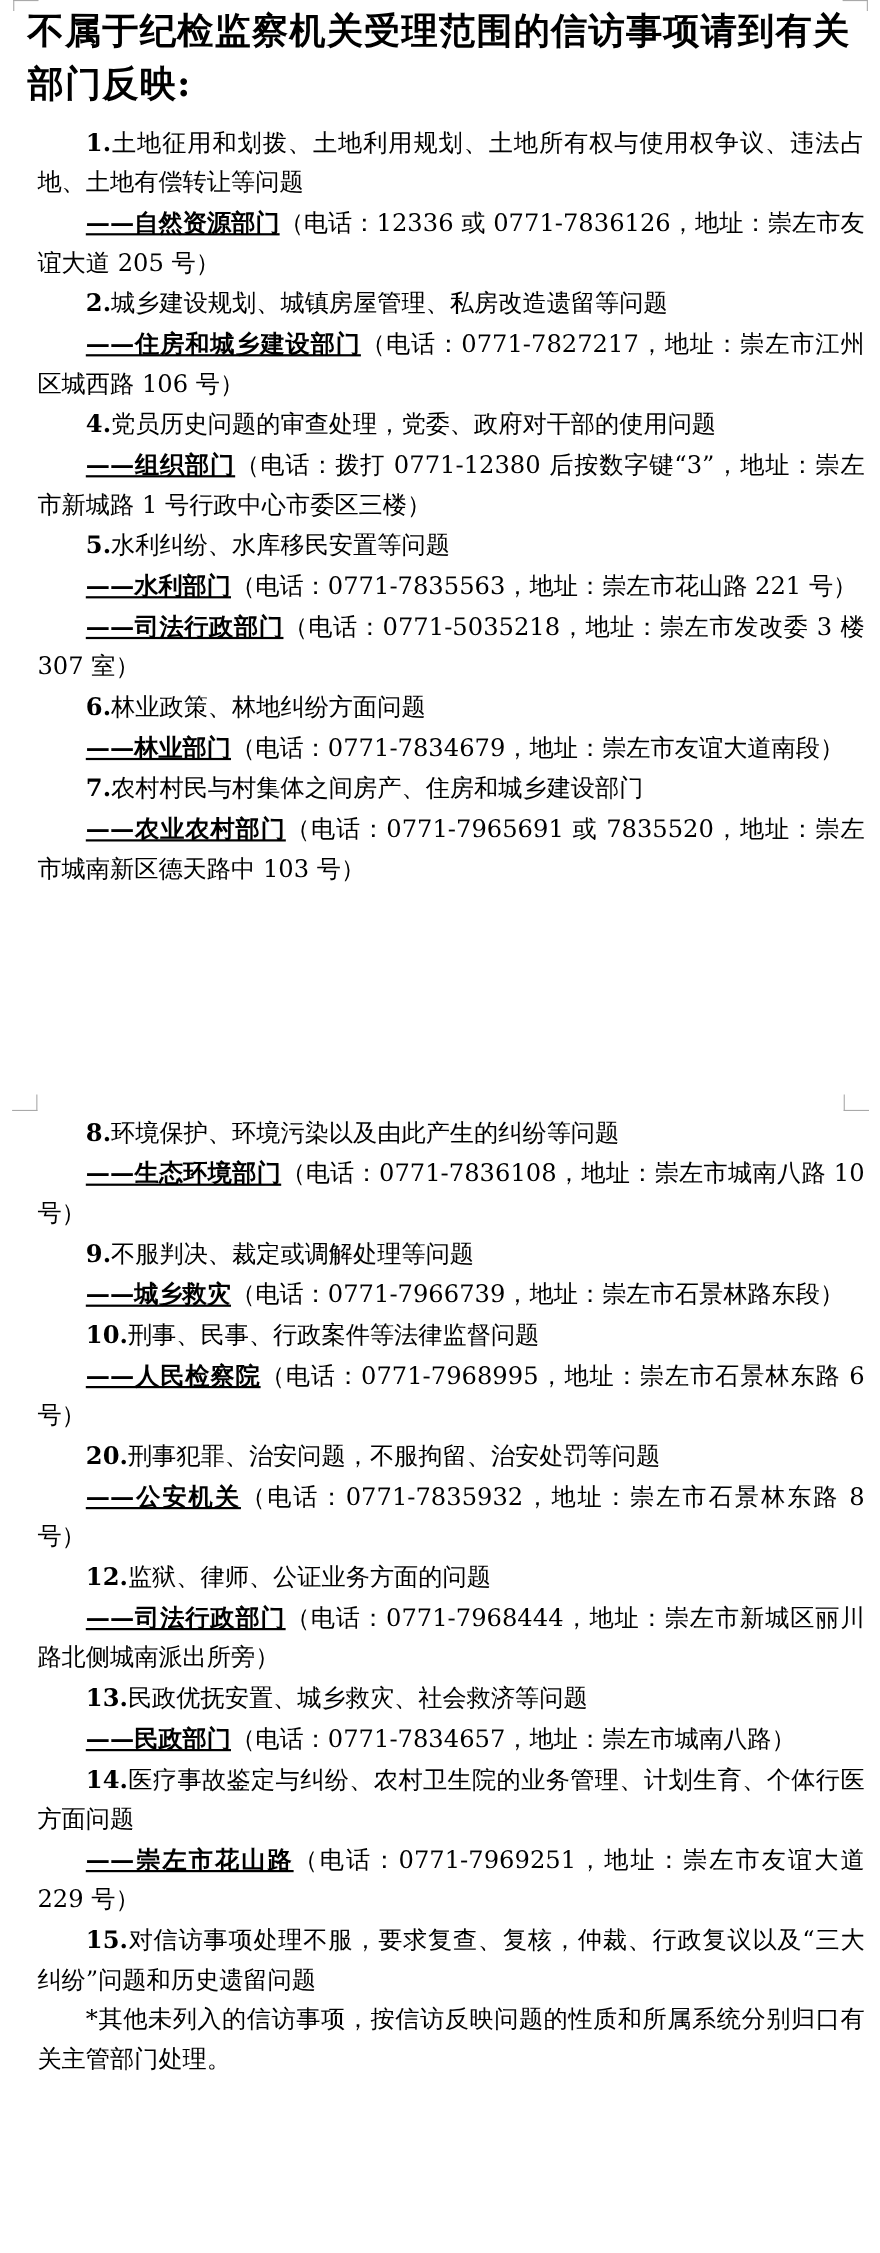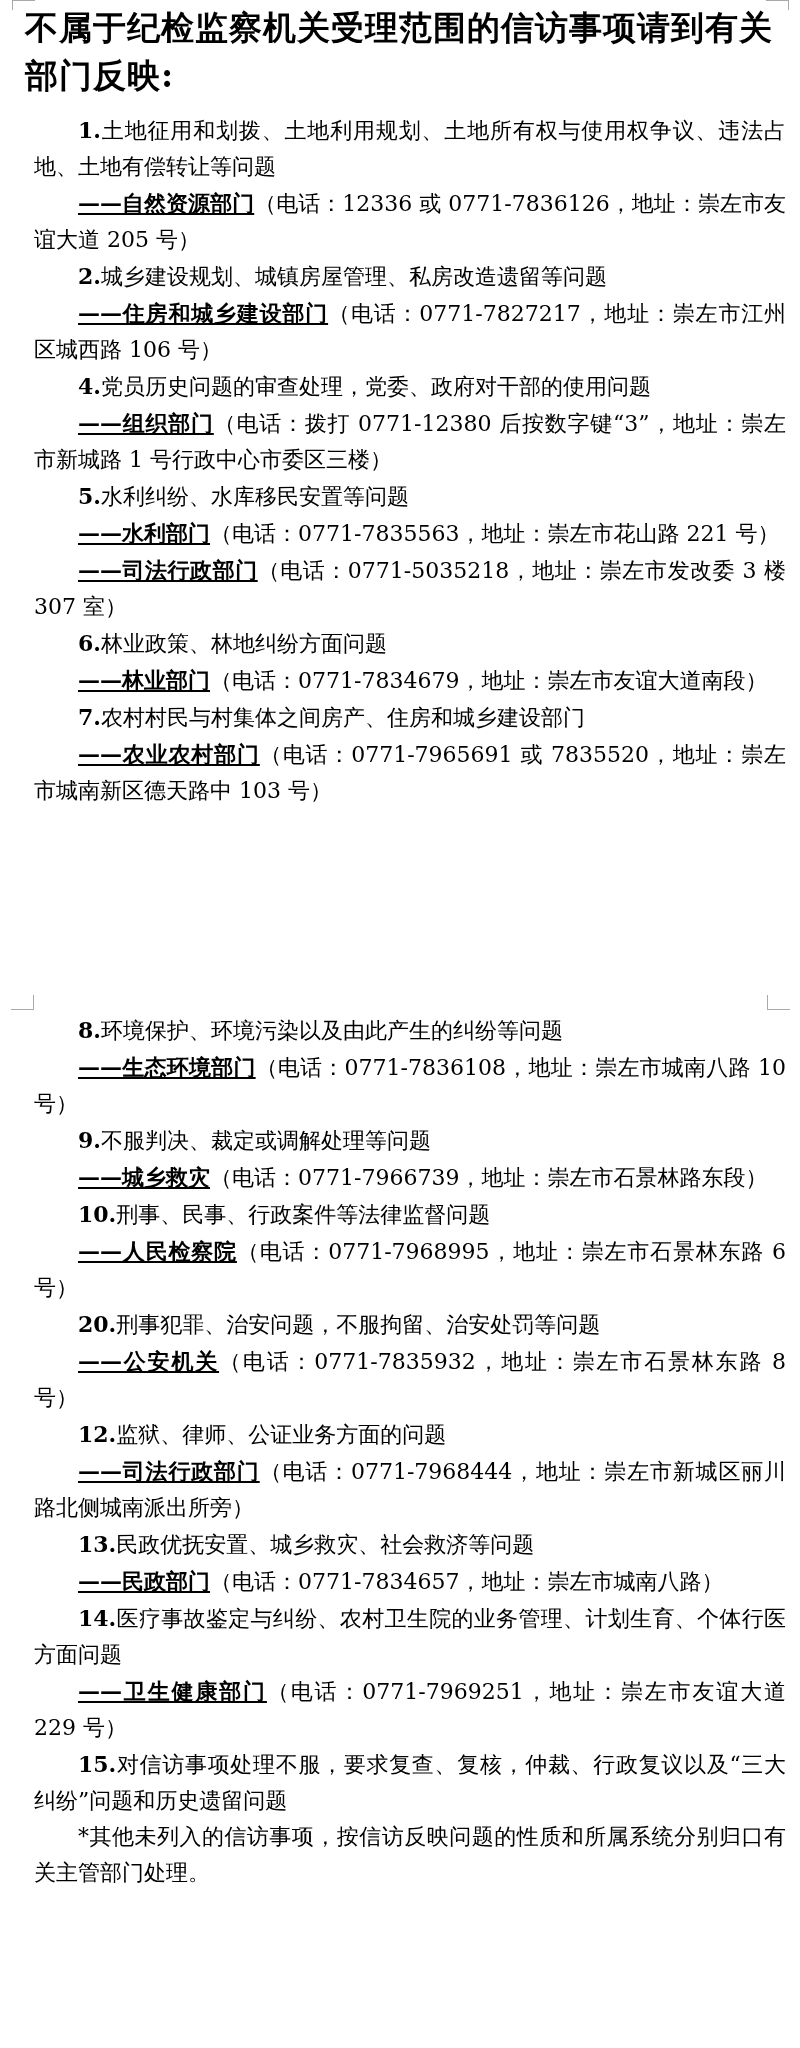--- a/index.html
+++ b/index.html
@@ -107,21 +107,21 @@
   <p class="dept"><b class="dept-name">——司法行政部门</b><span class="dept-info">（电话：0771-7968444，地址：崇左市新城区丽川路北侧城南派出所旁）</span></p>
       </div>
 
   <div class="item">
     <p class="issue"><b class="num">13.</b><span class="issue-text">民政优抚安置、城乡救灾、社会救济等问题</span></p>
   <p class="dept"><b class="dept-name">——民政部门</b><span class="dept-info">（电话：0771-7834657，地址：崇左市城南八路）</span></p>
       </div>
 
   <div class="item">
     <p class="issue"><b class="num">14.</b><span class="issue-text">医疗事故鉴定与纠纷、农村卫生院的业务管理、计划生育、个体行医方面问题</span></p>
-  <p class="dept"><b class="dept-name">——卫生健康部门</b><span class="dept-info">（电话：0771-7969251，地址：崇左市友谊大道 229 号）</span></p>
+  <p class="dept"><b class="dept-name">——崇左市花山路</b><span class="dept-info">（电话：0771-7969251，地址：崇左市友谊大道 229 号）</span></p>
       </div>
 
   <div class="item">
     <p class="issue"><b class="num">15.</b><span class="issue-text">对信访事项处理不服，要求复查、复核，仲裁、行政复议以及“三大纠纷”问题和历史遗留问题</span></p>
       </div>
 </div>
   <p class="note">*其他未列入的信访事项，按信访反映问题的性质和所属系统分别归口有关主管部门处理。</p>
 </div>
 
 </body></html>

